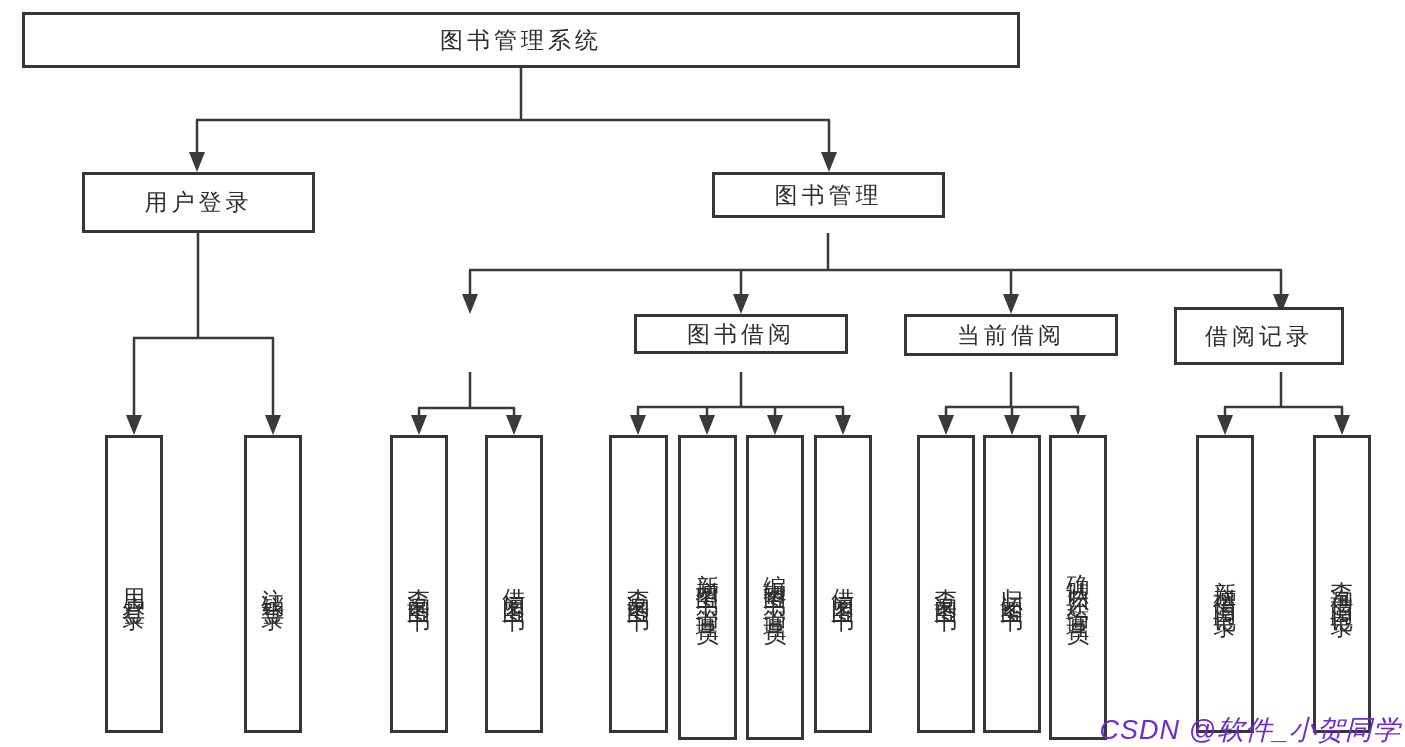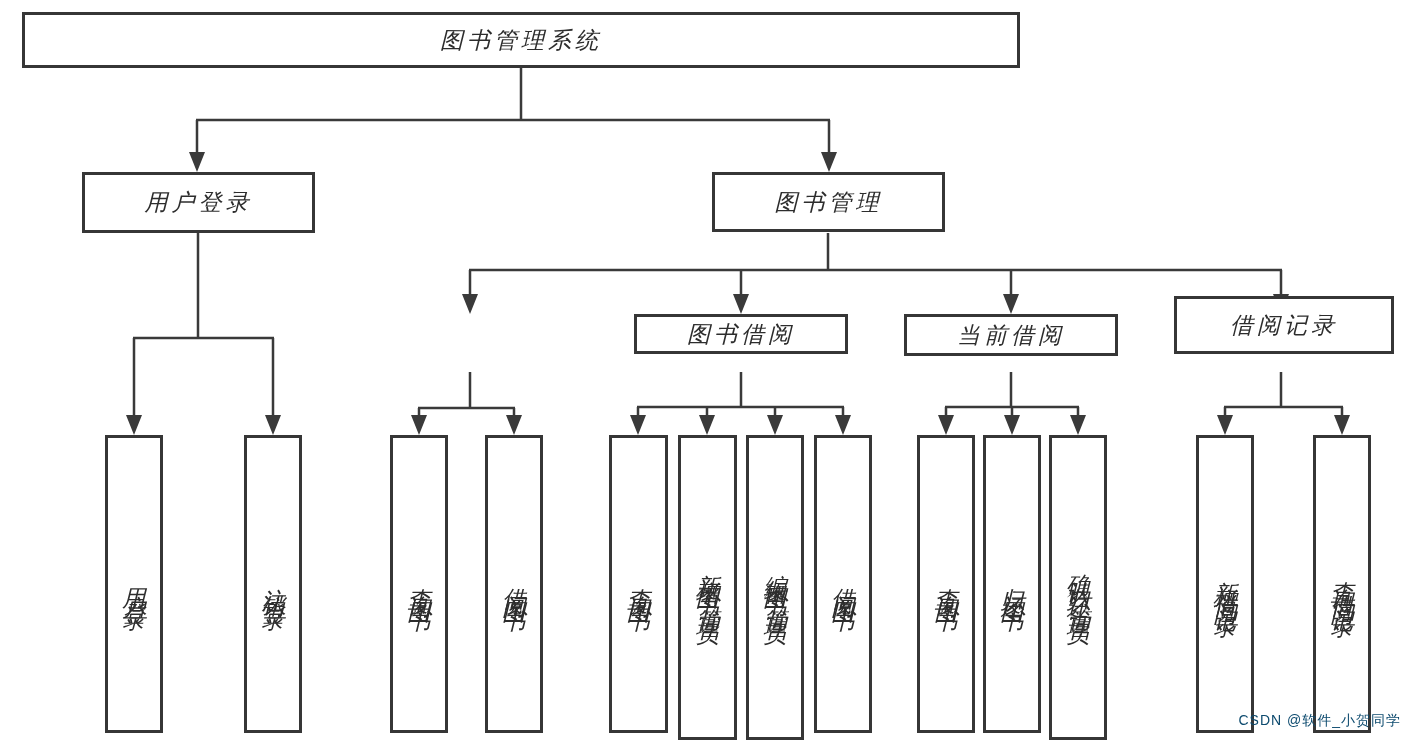--- a/index.html
+++ b/index.html
@@ -12,37 +12,37 @@
   .canvas { position: absolute; inset: 0; }
   svg.wires { position: absolute; left: 0; top: 0; }
   .node {
     position: absolute;
     background: #ffffff;
     border: 3px solid #363636;
     color: #2d2d2d;
     display: flex; align-items: center; justify-content: center;
     font-size: 23px; letter-spacing: 4px; font-weight: 500;
     z-index: 2;
-    font-style: italic;
   }
   .node .vtext {
     writing-mode: vertical-rl;
     text-orientation: mixed;
     font-size: 23px;
     letter-spacing: 7px;
     line-height: 1.15;
     font-weight: 500;
   }
   .watermark {
     position: absolute;
     right: 4px; top: 712px;
-    font-size: 14px; letter-spacing: 1px;
-    color: #0c4a6e;
+    font-size: 27px; letter-spacing: 1px;
+    color: #6d28d9;
     z-index: 5;
     white-space: nowrap;
+    font-style: italic;
   }
 </style>
 </head>
 <body>
 
 <div class="canvas">
 
   <svg class="wires" width="1405" height="747" viewBox="0 0 1405 747">
     <path fill="none" stroke="#3a3a3a" stroke-width="2.5" d="M521 66 L521 120
          M196 120 L830 120  M197 120 L197 155  M829 120 L829 155
@@ -71,25 +71,25 @@
          M938 415 L954 415 L946 435 Z
          M1004 415 L1020 415 L1012 435 Z
          M1070 415 L1086 415 L1078 435 Z
          M1217 415 L1233 415 L1225 435 Z
          M1334 415 L1350 415 L1342 435 Z"></path>
   </svg>
 
   <div class="node" style="left:22px; top:12px; width:998px; height:56px">图书管理系统</div>
 
   <div class="node" style="left:82px; top:172px; width:233px; height:61px">用户登录</div>
-  <div class="node" style="left:712px; top:172px; width:233px; height:60px">图书管理</div>
+  <div class="node" style="left:712px; top:172px; width:233px; height:46px">图书管理</div>
 
   <div class="node" style="left:634px; top:314px; width:214px; height:40px">图书借阅</div>
   <div class="node" style="left:904px; top:314px; width:214px; height:42px">当前借阅</div>
-  <div class="node" style="left:1174px; top:296px; width:220px; height:58px">借阅记录</div>
+  <div class="node" style="left:1174px; top:307px; width:170px; height:58px">借阅记录</div>
 
   <div class="node" style="left:105px; top:435px; width:58px; height:298px">
     <span class="vtext">用户登录</span>
   </div>
   <div class="node" style="left:244px; top:435px; width:58px; height:298px">
     <span class="vtext">注销登录</span>
   </div>
 
   <div class="node" style="left:390px; top:435px; width:58px; height:298px">
     <span class="vtext">查询图书</span>

